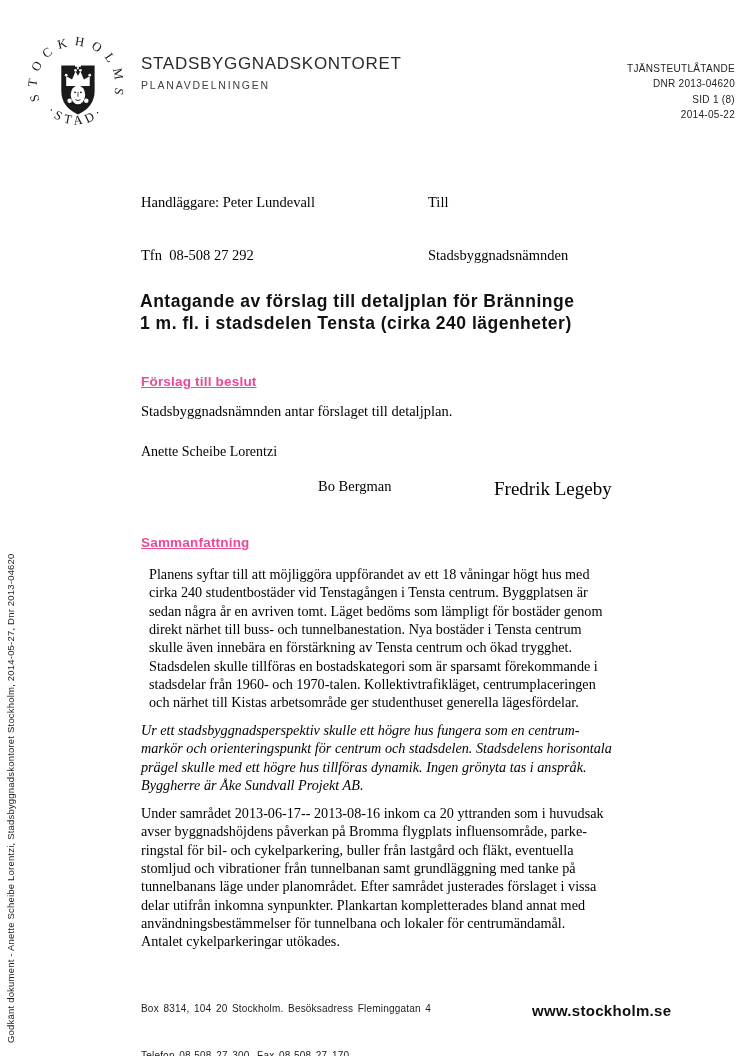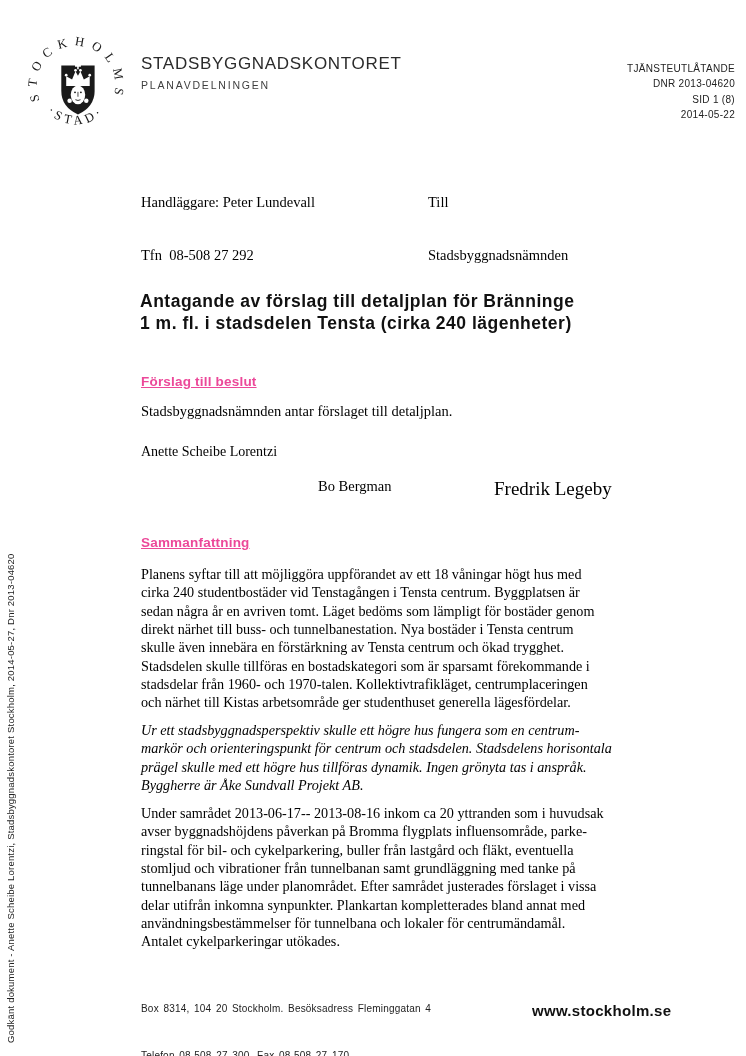--- a/index.html
+++ b/index.html
@@ -26,21 +26,21 @@
   .h2{position:absolute;left:141px;font-weight:700;font-size:13.5px;letter-spacing:.2px;color:#ec4899;text-decoration:underline;}
   .decision-heading{top:374px;}
   .summary-heading{top:535px;}
   .decision-body{position:absolute;left:141px;top:403px;font-size:14.5px;}
   
   .sig-main{position:absolute;left:141px;top:444px;font-size:14px;}
   .sig-2{position:absolute;left:318px;top:478px;font-size:14.5px;}
   .sig-3{position:absolute;left:494px;top:478px;font-size:19px;}
   
   .para{position:absolute;left:141px;font-size:14.2px;line-height:18.3px;white-space:pre;}
-  .para-1{top:551px;}
+  .para-1{top:551px;margin-left:8px;}
   .para-2{top:707px;font-style:italic;}
   .para-3{top:790px;}
   
   .footer{position:absolute;left:141px;top:969px;font-size:10px;line-height:15.8px;
     letter-spacing:.2px;word-spacing:1.6px;color:#222;white-space:pre;}
   .website{position:absolute;left:532px;top:1002px;font-weight:700;font-size:15px;letter-spacing:.3px;color:#111;}
   
   .vertical-text{position:absolute;left:5px;top:1043px;transform:rotate(-90deg);
     transform-origin:0 0;white-space:nowrap;font-size:9.5px;letter-spacing:.2px;color:#222;}
 </style>

